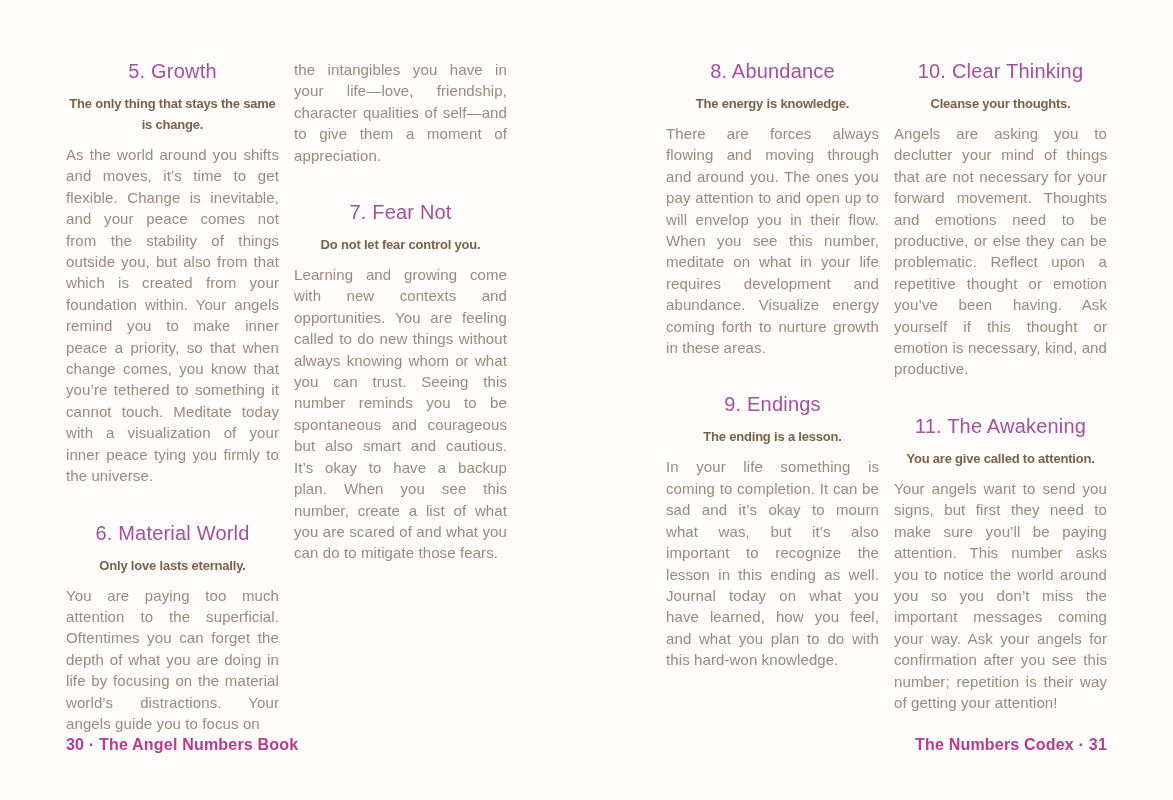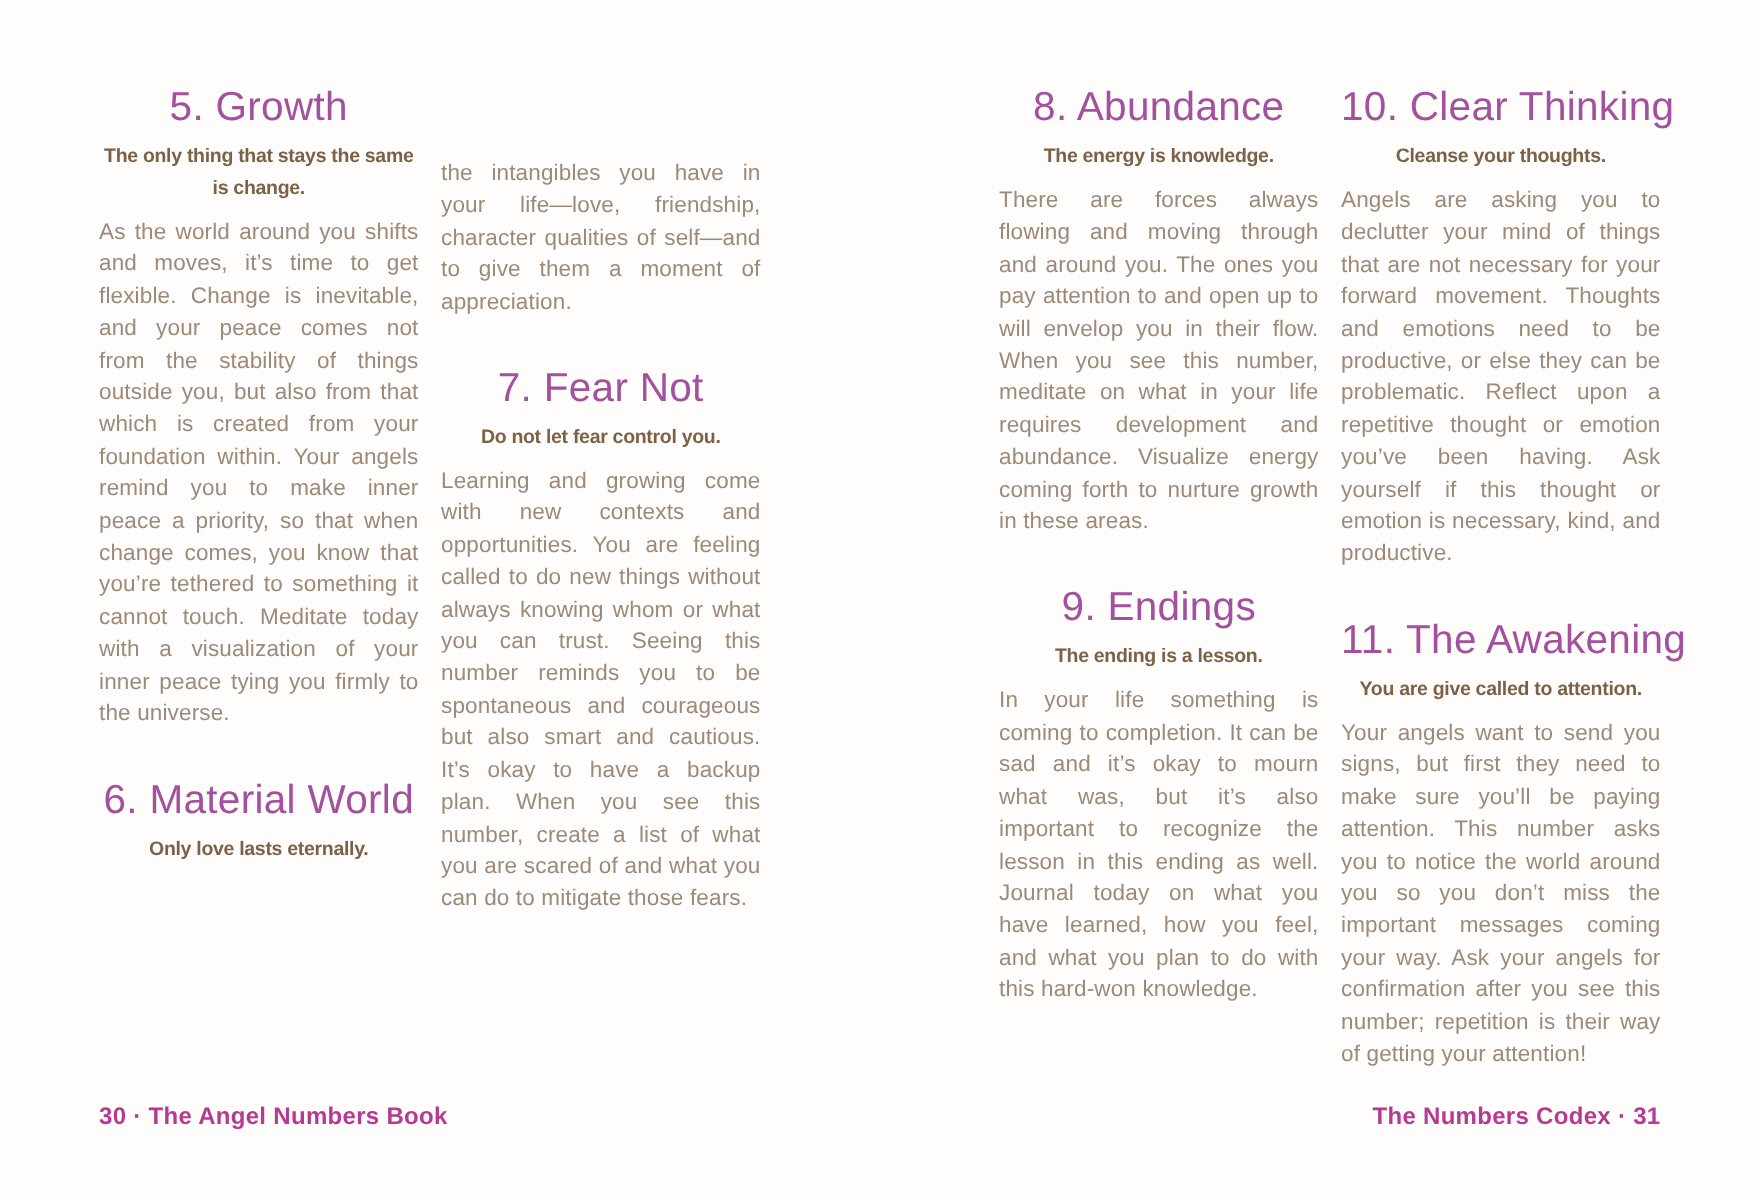--- a/index.html
+++ b/index.html
@@ -11,26 +11,26 @@
   }
   html,body{margin:0;padding:0;}
   body{
     width:1173px;height:800px;position:relative;overflow:hidden;
     background:var(--paper);
     font-family:"Liberation Sans", sans-serif;
   }
   .spread{position:absolute;inset:0;}
   .col{position:absolute;top:56px;width:213px;}
   #col1{left:66px;}
-  #col2{left:294px;margin-top:46px;}
+  #col2{left:294px;}
   #col3{left:666px;}
   #col4{left:894px;}
   .sec-title{
     margin:0 0 7px 0;
-    font-size:27px;font-weight:400;line-height:30px;
+    font-size:20px;font-weight:400;line-height:30px;
     color:var(--heading);text-align:center;white-space:nowrap;
     letter-spacing:0.2px;
   }
   .sec-sub{
     margin:0 0 9px 0;
     font-size:13px;font-weight:700;line-height:21px;
     color:var(--subtitle);text-align:center;letter-spacing:-0.2px;
   }
   .sec-sub.one-line{white-space:nowrap;}
   .sec-body{
@@ -56,20 +56,21 @@
 
   <div class="col" id="col1">
     <section class="sec">
       <h2 class="sec-title">5. Growth</h2>
       <p class="sec-sub">The only thing that stays the same is change.</p>
       <p class="sec-body">As the world around you shifts and moves, it’s time to get flexible. Change is inevitable, and your peace comes not from the stability of things outside you, but also from that which is created from your foundation within. Your angels remind you to make inner peace a priority, so that when change comes, you know that you’re tethered to something it cannot touch. Meditate today with a visualization of your inner peace tying you firmly to the universe.</p>
     </section>
     <section class="sec">
       <h2 class="sec-title">6. Material World</h2>
       <p class="sec-sub one-line">Only love lasts eternally.</p>
+      <p class="sec-body">You are paying too much attention to the superficial. Oftentimes you can forget the depth of what you are doing in life by focusing on the material world’s distractions. Your angels guide you to focus on</p>
     </section>
   </div>
 
   <div class="col" id="col2">
     <p class="sec-body cont">the intangibles you have in your life—love, friendship, character qualities of self—and to give them a moment of appreciation.</p>
     <section class="sec">
       <h2 class="sec-title">7. Fear Not</h2>
       <p class="sec-sub one-line">Do not let fear control you.</p>
       <p class="sec-body">Learning and growing come with new contexts and opportunities. You are feeling called to do new things without always knowing whom or what you can trust. Seeing this number reminds you to be spontaneous and courageous but also smart and cautious. It’s okay to have a backup plan. When you see this number, create a list of what you are scared of and what you can do to mitigate those fears.</p>
     </section>

